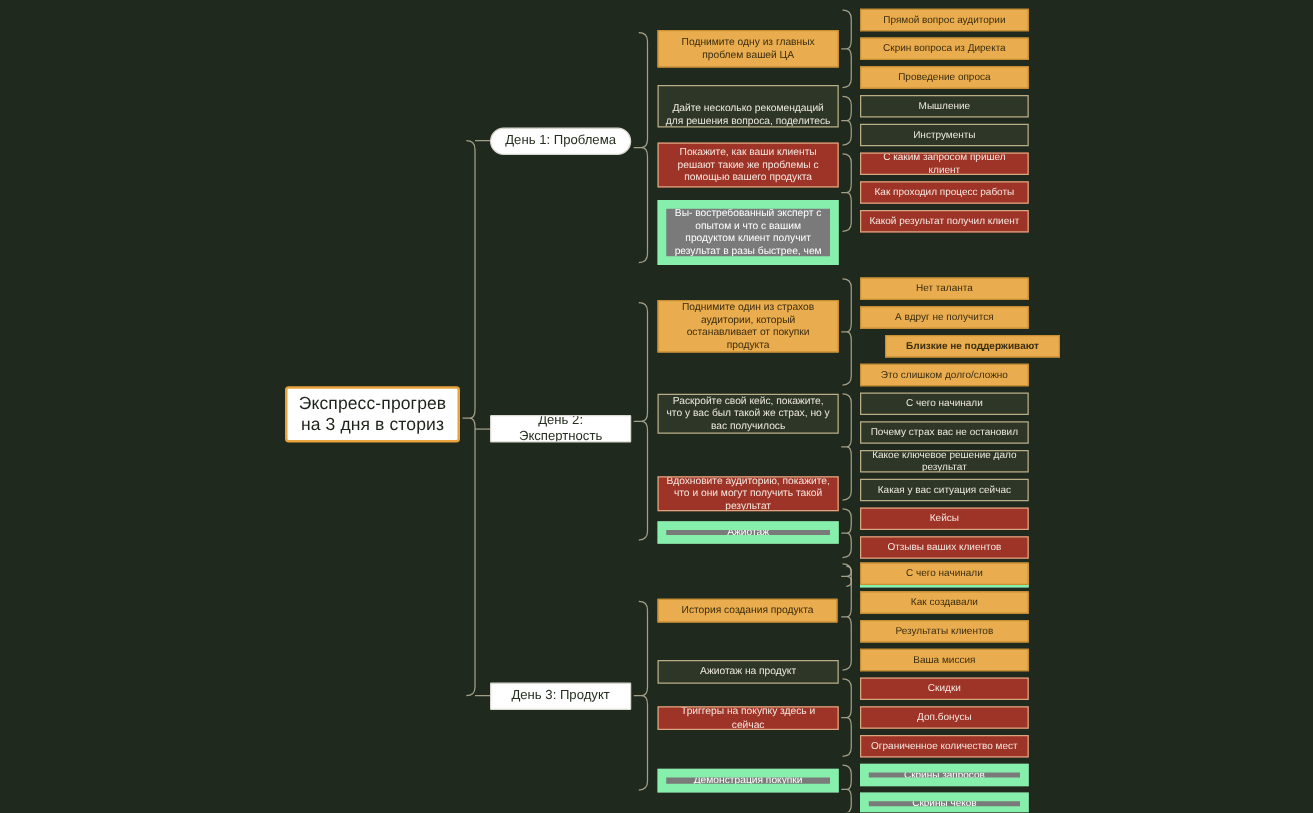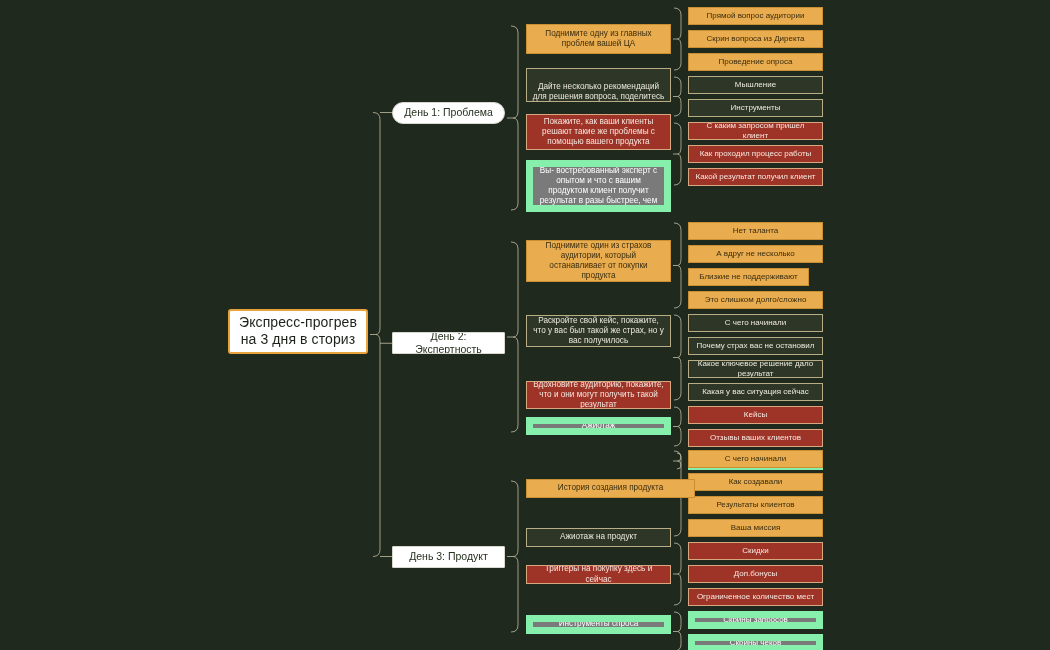--- a/index.html
+++ b/index.html
@@ -143,23 +143,23 @@
       <div class="node c-grey branch" style="left: 526px; top: 160px; width: 145px; height: 52px;">
         <span style="white-space: pre-line;">Отзывы, подтверждающие что Вы- востребованный эксперт с опытом и что с вашим продуктом клиент получит результат в разы быстрее, чем сам</span>
       </div>
       <div class="node day rounded" style="left: 392px; top: 101.5px; width: 113px; height: 22px;">
         <span style="white-space: pre-line;">День 1: Проблема</span>
       </div>
       <div class="node c-orange leaf" style="left: 688px; top: 222px; width: 135px; height: 18px;">
         <span style="white-space: pre-line;">Нет таланта</span>
       </div>
       <div class="node c-orange leaf" style="left: 688px; top: 245px; width: 135px; height: 18px;">
-        <span style="white-space: pre-line;">А вдруг не несколько</span>
-      </div>
-      <div class="node c-orange leaf" style="left: 688px; top: 268px; width: 121px; height: 18px;">
+        <span style="white-space: pre-line;">А вдруг не получится</span>
+      </div>
+      <div class="node c-orange leaf" style="left: 708px; top: 268px; width: 140px; height: 18px; font-weight: bold;">
         <span style="white-space: pre-line;">Близкие не поддерживают</span>
       </div>
       <div class="node c-orange leaf" style="left: 688px; top: 291px; width: 135px; height: 18px;">
         <span style="white-space: pre-line;">Это слишком долго/сложно</span>
       </div>
       <div class="node c-green leaf" style="left: 688px; top: 314px; width: 135px; height: 18px;">
         <span style="white-space: pre-line;">С чего начинали</span>
       </div>
       <div class="node c-green leaf" style="left: 688px; top: 337px; width: 135px; height: 18px;">
         <span style="white-space: pre-line;">Почему страх вас не остановил</span>
@@ -214,29 +214,29 @@
       </div>
       <div class="node c-red leaf" style="left: 688px; top: 588px; width: 135px; height: 18px;">
         <span style="white-space: pre-line;">Ограниченное количество мест</span>
       </div>
       <div class="node c-grey leaf" style="left: 688px; top: 611px; width: 135px; height: 18px;">
         <span style="white-space: pre-line;">Скрины запросов</span>
       </div>
       <div class="node c-grey leaf" style="left: 688px; top: 634px; width: 135px; height: 18px;">
         <span style="white-space: pre-line;">Скрины чеков</span>
       </div>
-      <div class="node c-orange branch" style="left: 526px; top: 479px; width: 169px; height: 19px;">
+      <div class="node c-orange branch" style="left: 526px; top: 479px; width: 144px; height: 19px;">
         <span style="white-space: pre-line;">История создания продукта</span>
       </div>
       <div class="node c-green branch" style="left: 526px; top: 528px; width: 145px; height: 19px;">
         <span style="white-space: pre-line;">Ажиотаж на продукт</span>
       </div>
       <div class="node c-red branch" style="left: 526px; top: 565px; width: 145px; height: 19px;">
         <span style="white-space: pre-line;">Триггеры на покупку здесь и сейчас</span>
       </div>
       <div class="node c-grey branch" style="left: 526px; top: 615px; width: 145px; height: 19px;">
-        <span style="white-space: pre-line;">Инструменты спроса</span>
+        <span style="white-space: pre-line;">Демонстрация покупки</span>
       </div>
       <div class="node day square" style="left: 392px; top: 545.5px; width: 113px; height: 22px;">
         <span style="white-space: pre-line;">День 3: Продукт</span>
       </div>
     </div>
 </div>
 
 </body></html>

